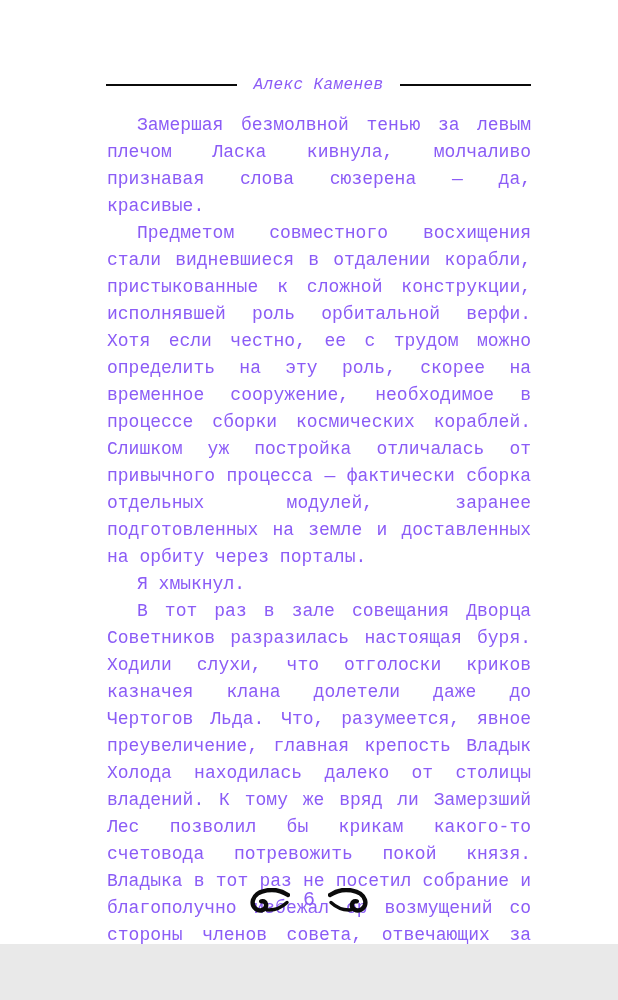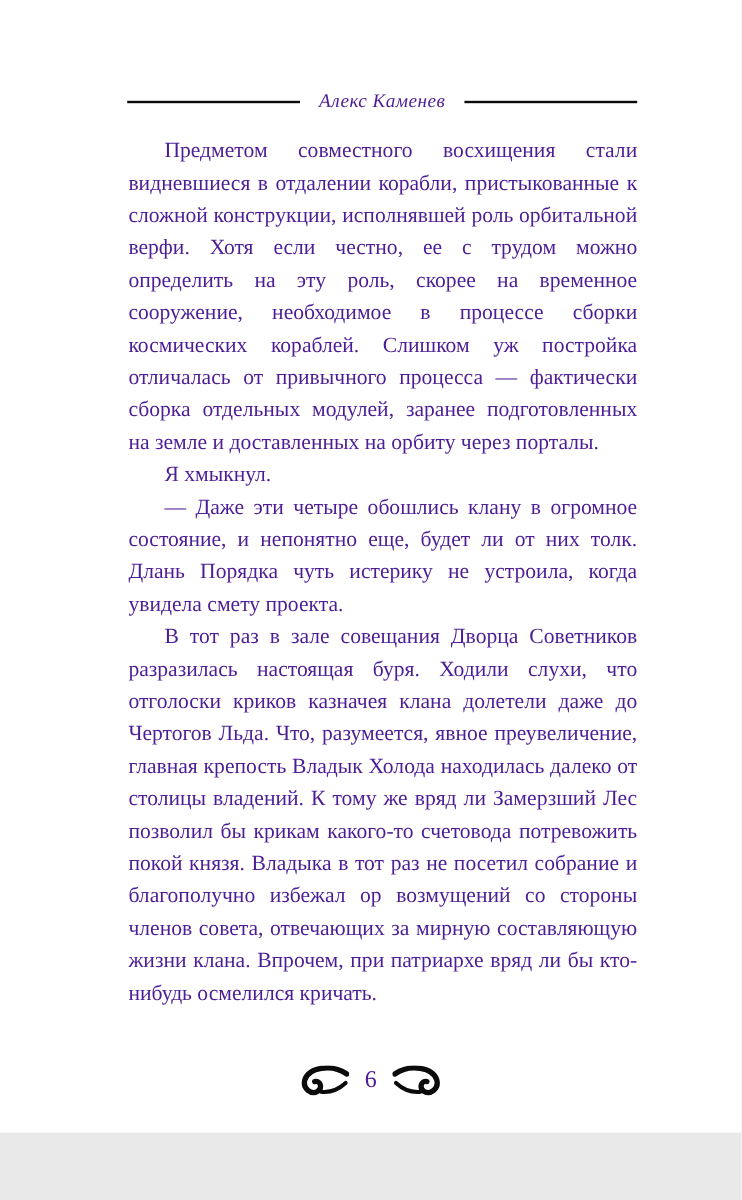--- a/index.html
+++ b/index.html
@@ -3,22 +3,22 @@
 <meta charset="utf-8">
 <style>
   * { margin: 0; padding: 0; box-sizing: border-box; }
   html, body { background: #e9e9e9; }
   .page {
     position: relative;
     width: 618px;
     height: 944px;
     margin: 0 auto;
     background: #ffffff;
-    color: #4c1d95;
-    font-family: Liberation Serif, serif;
+    color: #8b5cf6;
+    font-family: Liberation Mono, monospace;
     overflow: hidden;
   }
   
   .running-head {
     position: absolute;
     top: 76px;
     left: 106px;
     width: 425px;
     display: flex;
     align-items: center;
@@ -75,23 +75,23 @@
 
 <div class="page">
 
   <div class="running-head">
     <span class="head-rule"></span>
     <span class="author-name">Алекс Каменев</span>
     <span class="head-rule"></span>
   </div>
 
   <div class="page-text">
+    <p>Замершая безмолвной тенью за левым плечом Ласка кивнула, молчаливо признавая слова сюзерена — да, красивые.</p>
     <p>Предметом совместного восхищения стали видневшиеся в отдалении корабли, пристыкованные к сложной конструкции, исполнявшей роль орбитальной верфи. Хотя если честно, ее с трудом можно определить на эту роль, скорее на временное сооружение, необходимое в процессе сборки космических кораблей. Слишком уж постройка отличалась от привычного процесса — фактически сборка отдельных модулей, заранее подготовленных на земле и доставленных на орбиту через порталы.</p>
     <p>Я хмыкнул.</p>
-    <p>— Даже эти четыре обошлись клану в огромное состояние, и непонятно еще, будет ли от них толк. Длань Порядка чуть истерику не устроила, когда увидела смету проекта.</p>
     <p>В тот раз в зале совещания Дворца Советников разразилась настоящая буря. Ходили слухи, что отголоски криков казначея клана долетели даже до Чертогов Льда. Что, разумеется, явное преувеличение, главная крепость Владык Холода находилась далеко от столицы владений. К тому же вряд ли Замерзший Лес позволил бы крикам какого-то счетовода потревожить покой князя. Владыка в тот раз не посетил собрание и благополучно избежал ор возмущений со стороны членов совета, отвечающих за мирную составляющую жизни клана. Впрочем, при патриархе вряд ли бы кто-нибудь осмелился кричать.</p>
   </div>
 
   <div class="page-footer">
     <span class="ornament">
       <svg width="42" height="26" viewBox="0 0 42 26" aria-hidden="true">
         <path d="M40 7 C27 -2 8 2 5 12 C3 19.5 10.5 24.5 15.5 21.5 C19.8 18.8 18.5 12.3 13.2 13.3" stroke="#0b0b0b" stroke-width="4.4" stroke-linecap="round" fill="none"></path>
         <path d="M39 14.5 C32.5 20.5 25 22.5 18.5 21.8" stroke="#0b0b0b" stroke-width="3.4" stroke-linecap="round" fill="none"></path>
       </svg>
     </span>

